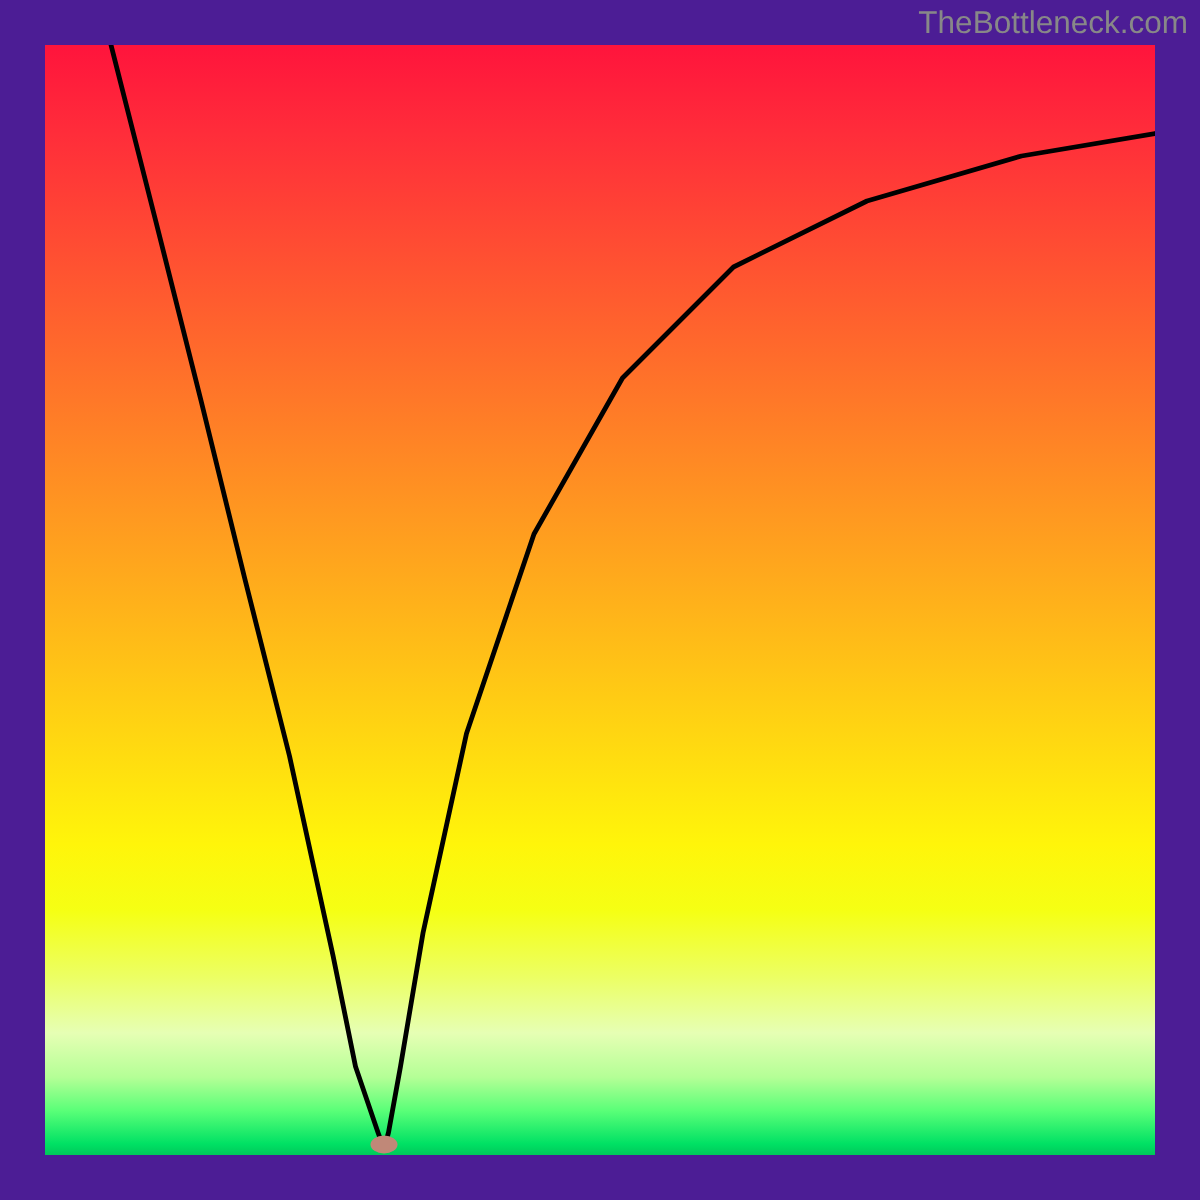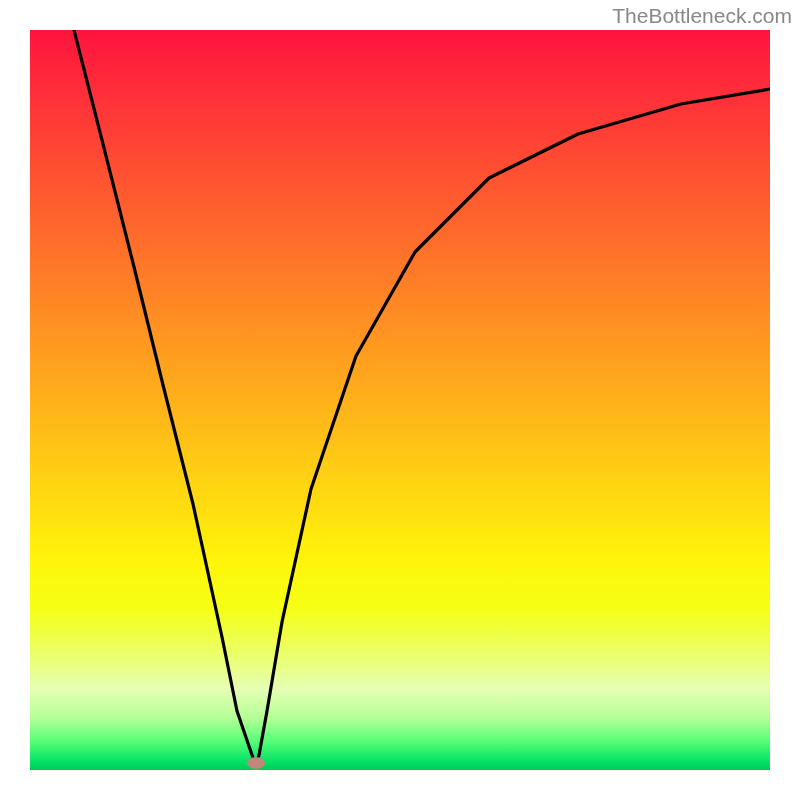--- a/index.html
+++ b/index.html
@@ -9,21 +9,21 @@
     background: #000;
     position: relative;
     font-family: Arial, sans-serif;
   }
   .frame {
     position: absolute;
     top: 0;
     left: 0;
     width: 800px;
     height: 800px;
-    background: #ffffff;
+    background: #4c1d95;
   }
   .plot-area {
     position: absolute;
     top: 30px;
     left: 30px;
     width: 740px;
     height: 740px;
     background: linear-gradient(to bottom,
       #ff143c 0%,
       #ff2d3a 8%,

